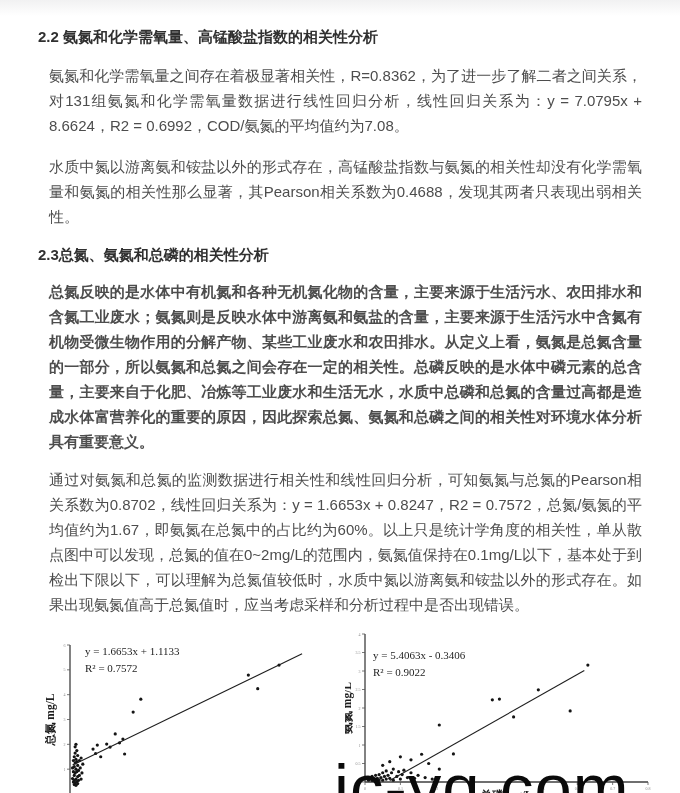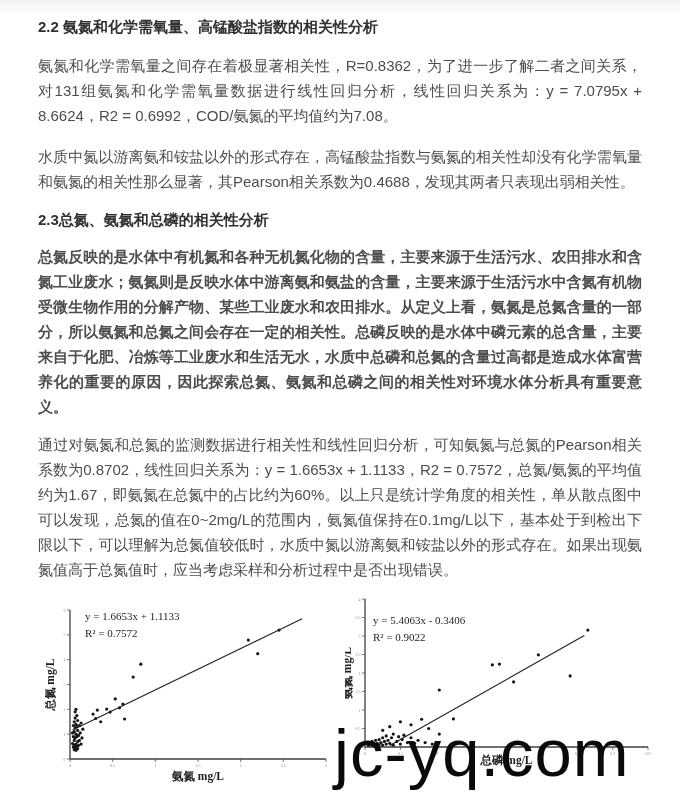--- a/index.html
+++ b/index.html
@@ -6,23 +6,23 @@
   body{
     width:680px;height:793px;overflow:hidden;background:#ffffff;
     font-family:"Liberation Sans",sans-serif;position:relative;
   }
   .top-fade{position:absolute;top:0;left:0;right:0;height:16px;
     background:linear-gradient(#f1f1f2,#ffffff);}
   .content{position:relative;padding:0 38px;color:#4d4d4d;
     font-size:15px;line-height:25px;text-align:justify;}
   .content h2{font-size:15px;line-height:20px;color:#303030;
     font-weight:bold;margin:0;}
-  .content h2.sec1{padding-top:17px;}
+  .content h2.sec1{padding-top:27px;}
   .content h2.sec2{margin-top:16px;}
-  .content p{margin:16px 0 0 0;}
+  .content p{margin:16px 0 0 11px;}
   .content p.p3{margin-top:14px;font-weight:bold;}
   .content p.p4{margin-top:13px;}
   .charts{position:relative;height:210px;margin-top:8px;}
   .chart{position:absolute;display:block;}
   #chart-0{left:7px;top:9px;}
   #chart-1{left:307px;top:2px;}
   .watermark{
     position:absolute;left:296px;top:129px;z-index:5;
     font-family:"Liberation Sans",sans-serif;font-size:67px;
     line-height:1;letter-spacing:1px;color:#0a0a0a;white-space:nowrap;
@@ -33,21 +33,21 @@
 
 <div class="top-fade"></div>
 
 <div class="content">
   <h2 class="sec1">2.2 氨氮和化学需氧量、高锰酸盐指数的相关性分析</h2>
   <p>氨氮和化学需氧量之间存在着极显著相关性，R=0.8362，为了进一步了解二者之间关系，对131组氨氮和化学需氧量数据进行线性回归分析，线性回归关系为：y = 7.0795x + 8.6624，R2 = 0.6992，COD/氨氮的平均值约为7.08。</p>
   <p>水质中氮以游离氨和铵盐以外的形式存在，高锰酸盐指数与氨氮的相关性却没有化学需氧量和氨氮的相关性那么显著，其Pearson相关系数为0.4688，发现其两者只表现出弱相关性。</p>
 
   <h2 class="sec2">2.3总氮、氨氮和总磷的相关性分析</h2>
   <p class="p3">总氮反映的是水体中有机氮和各种无机氮化物的含量，主要来源于生活污水、农田排水和含氮工业废水；氨氮则是反映水体中游离氨和氨盐的含量，主要来源于生活污水中含氮有机物受微生物作用的分解产物、某些工业废水和农田排水。从定义上看，氨氮是总氮含量的一部分，所以氨氮和总氮之间会存在一定的相关性。总磷反映的是水体中磷元素的总含量，主要来自于化肥、冶炼等工业废水和生活无水，水质中总磷和总氮的含量过高都是造成水体富营养化的重要的原因，因此探索总氮、氨氮和总磷之间的相关性对环境水体分析具有重要意义。</p>
-  <p class="p4">通过对氨氮和总氮的监测数据进行相关性和线性回归分析，可知氨氮与总氮的Pearson相关系数为0.8702，线性回归关系为：y = 1.6653x + 1.1133，R2 = 0.7572，总氮/氨氮的平均值约为1.67，即氨氮在总氮中的占比约为60%。以上只是统计学角度的相关性，单从散点图中可以发现，总氮的值在0~2mg/L的范围内，氨氮值保持在0.1mg/L以下，基本处于到检出下限以下，可以理解为总氮值较低时，水质中氮以游离氨和铵盐以外的形式存在。如果出现氨氮值高于总氮值时，应当考虑采样和分析过程中是否出现错误。</p>
+  <p class="p4">通过对氨氮和总氮的监测数据进行相关性和线性回归分析，可知氨氮与总氮的Pearson相关系数为0.8702，线性回归关系为：y = 1.6653x + 0.8247，R2 = 0.7572，总氮/氨氮的平均值约为1.67，即氨氮在总氮中的占比约为60%。以上只是统计学角度的相关性，单从散点图中可以发现，总氮的值在0~2mg/L的范围内，氨氮值保持在0.1mg/L以下，基本处于到检出下限以下，可以理解为总氮值较低时，水质中氮以游离氨和铵盐以外的形式存在。如果出现氨氮值高于总氮值时，应当考虑采样和分析过程中是否出现错误。</p>
 
   <div class="charts">
     <svg id="chart-0" class="chart" width="290" height="201" viewBox="0 0 290 201">
         <line x1="25" y1="11" x2="25" y2="160" stroke="#3f3f3f" stroke-width="1.3"></line>
         <line x1="25" y1="160" x2="281" y2="160" stroke="#3f3f3f" stroke-width="1.3"></line>
         <line x1="25" y1="160" x2="25" y2="163" stroke="#555" stroke-width="0.8"></line>
         <text x="25" y="167.5" font-size="4" fill="#8a8a8a" text-anchor="middle" font-family="&quot;Liberation Serif&quot;,serif">0</text>
         <line x1="67.66666666666666" y1="160" x2="67.66666666666666" y2="163" stroke="#555" stroke-width="0.8"></line>
         <text x="67.66666666666666" y="167.5" font-size="4" fill="#8a8a8a" text-anchor="middle" font-family="&quot;Liberation Serif&quot;,serif">0.5</text>
         <line x1="110.33333333333333" y1="160" x2="110.33333333333333" y2="163" stroke="#555" stroke-width="0.8"></line>

